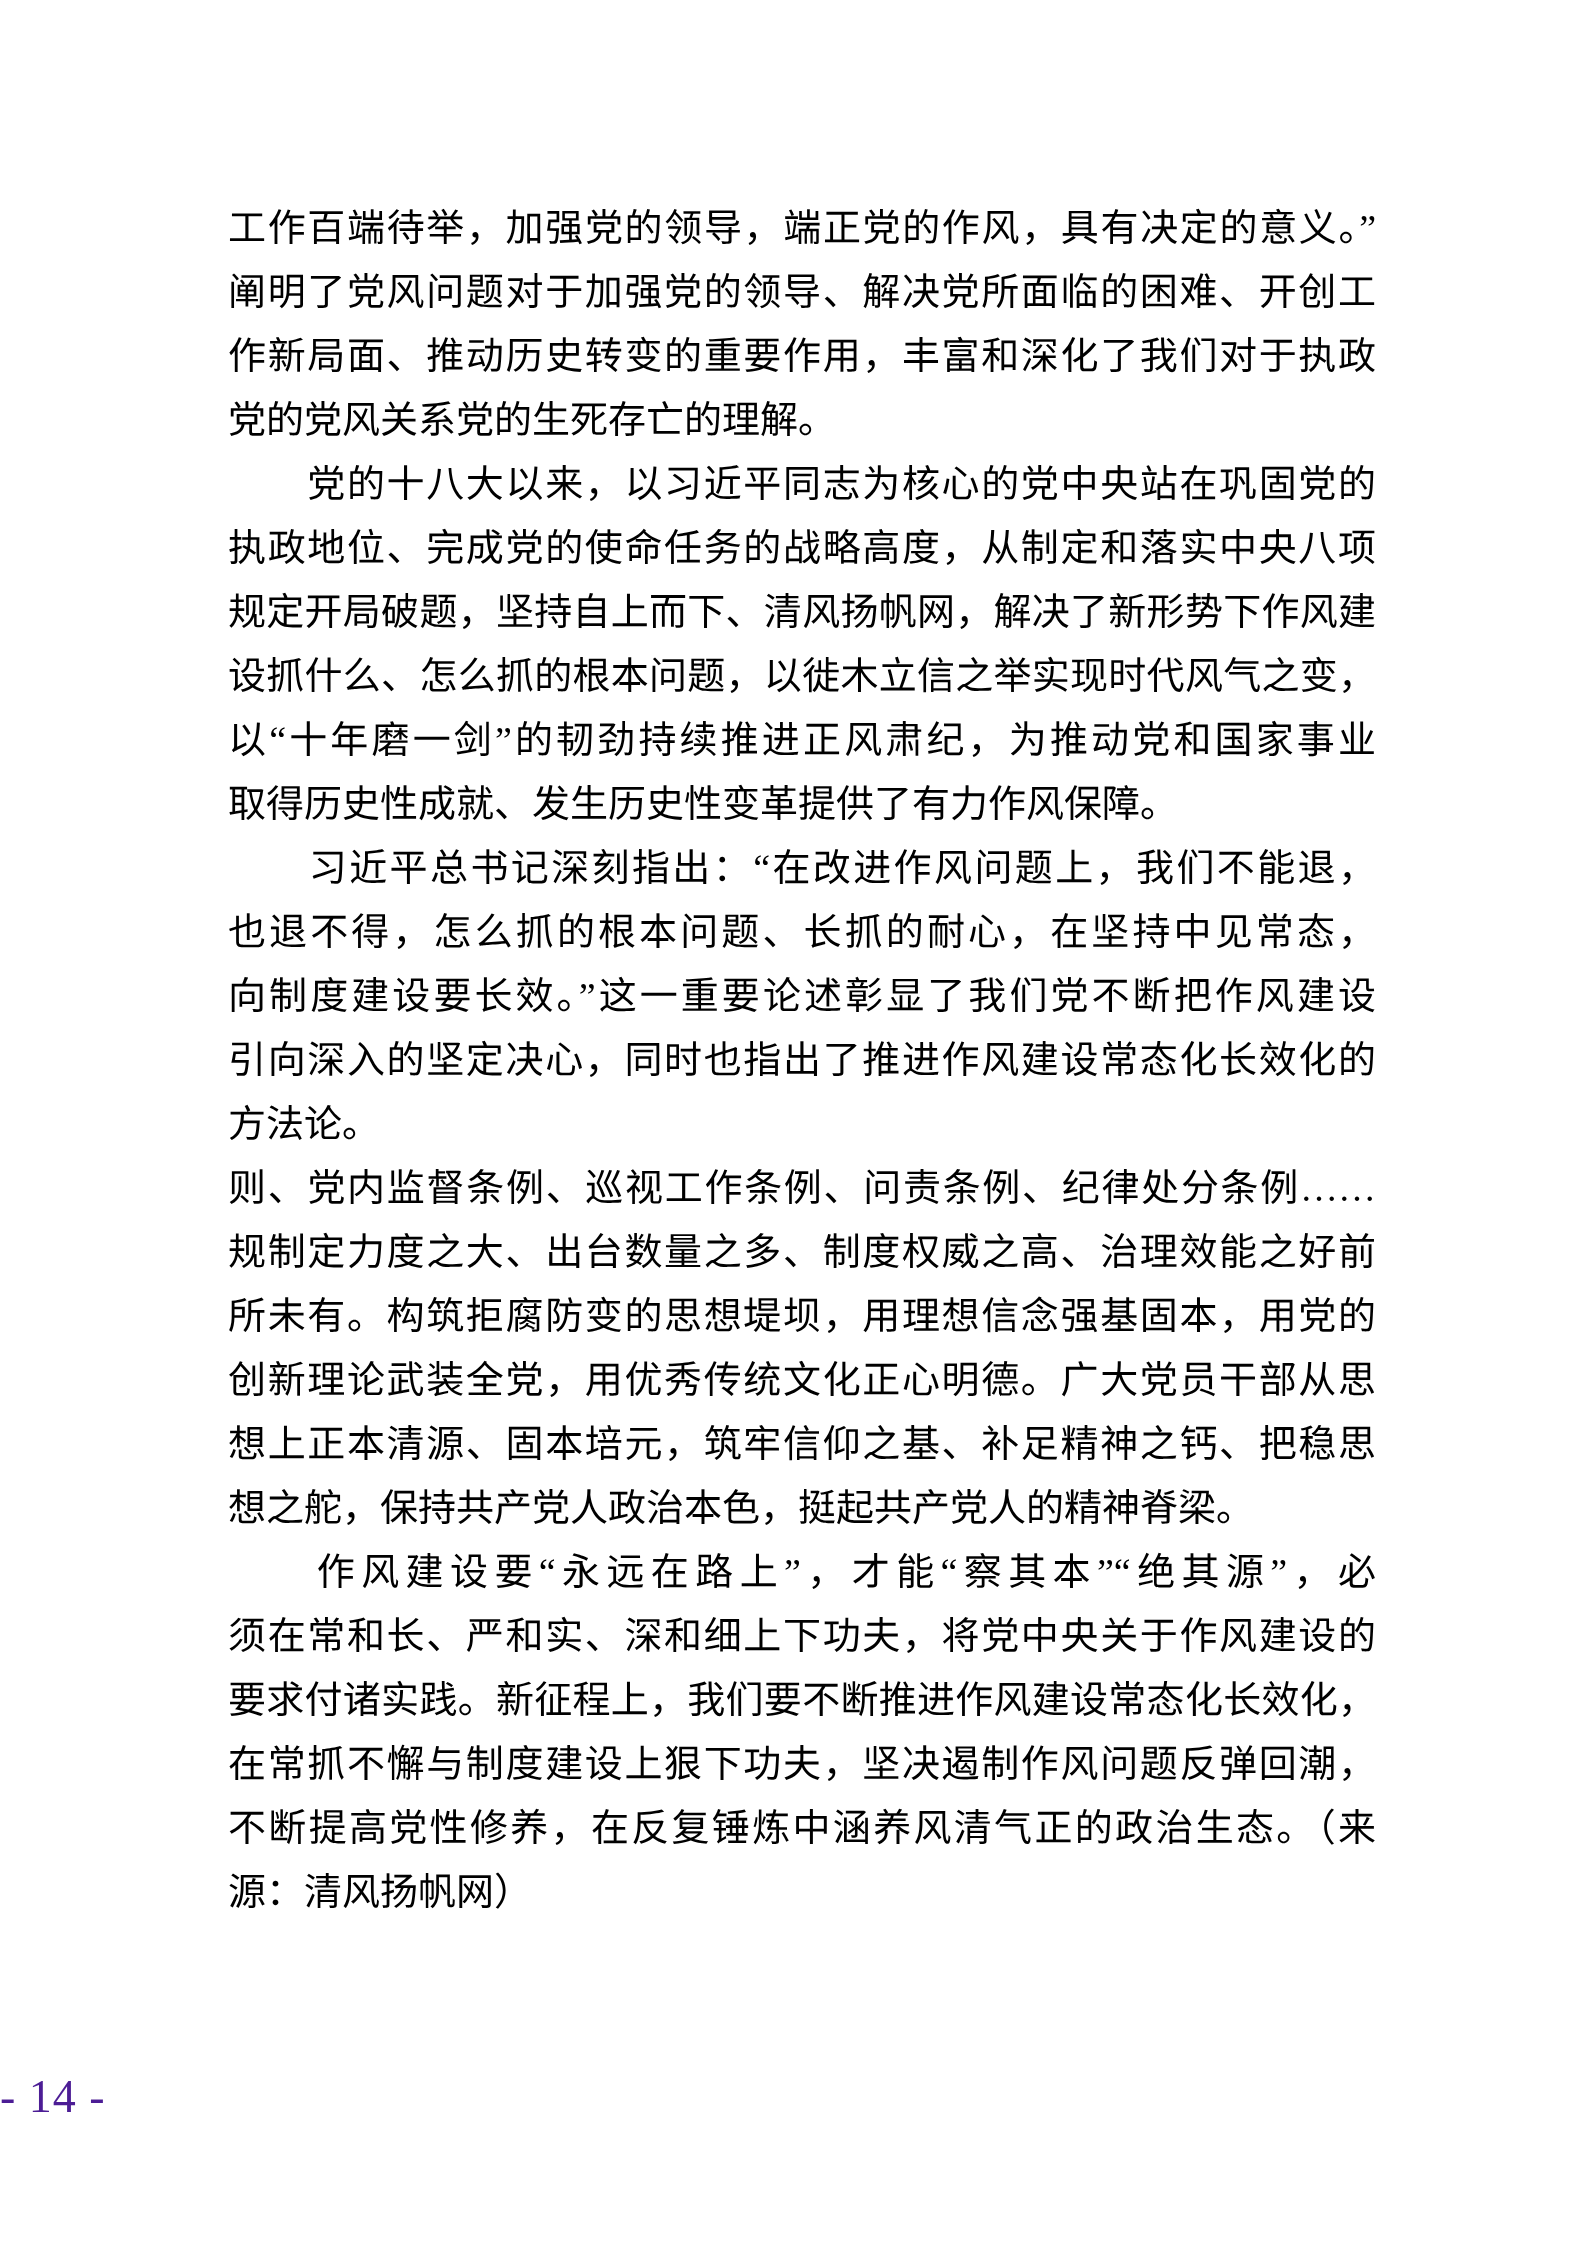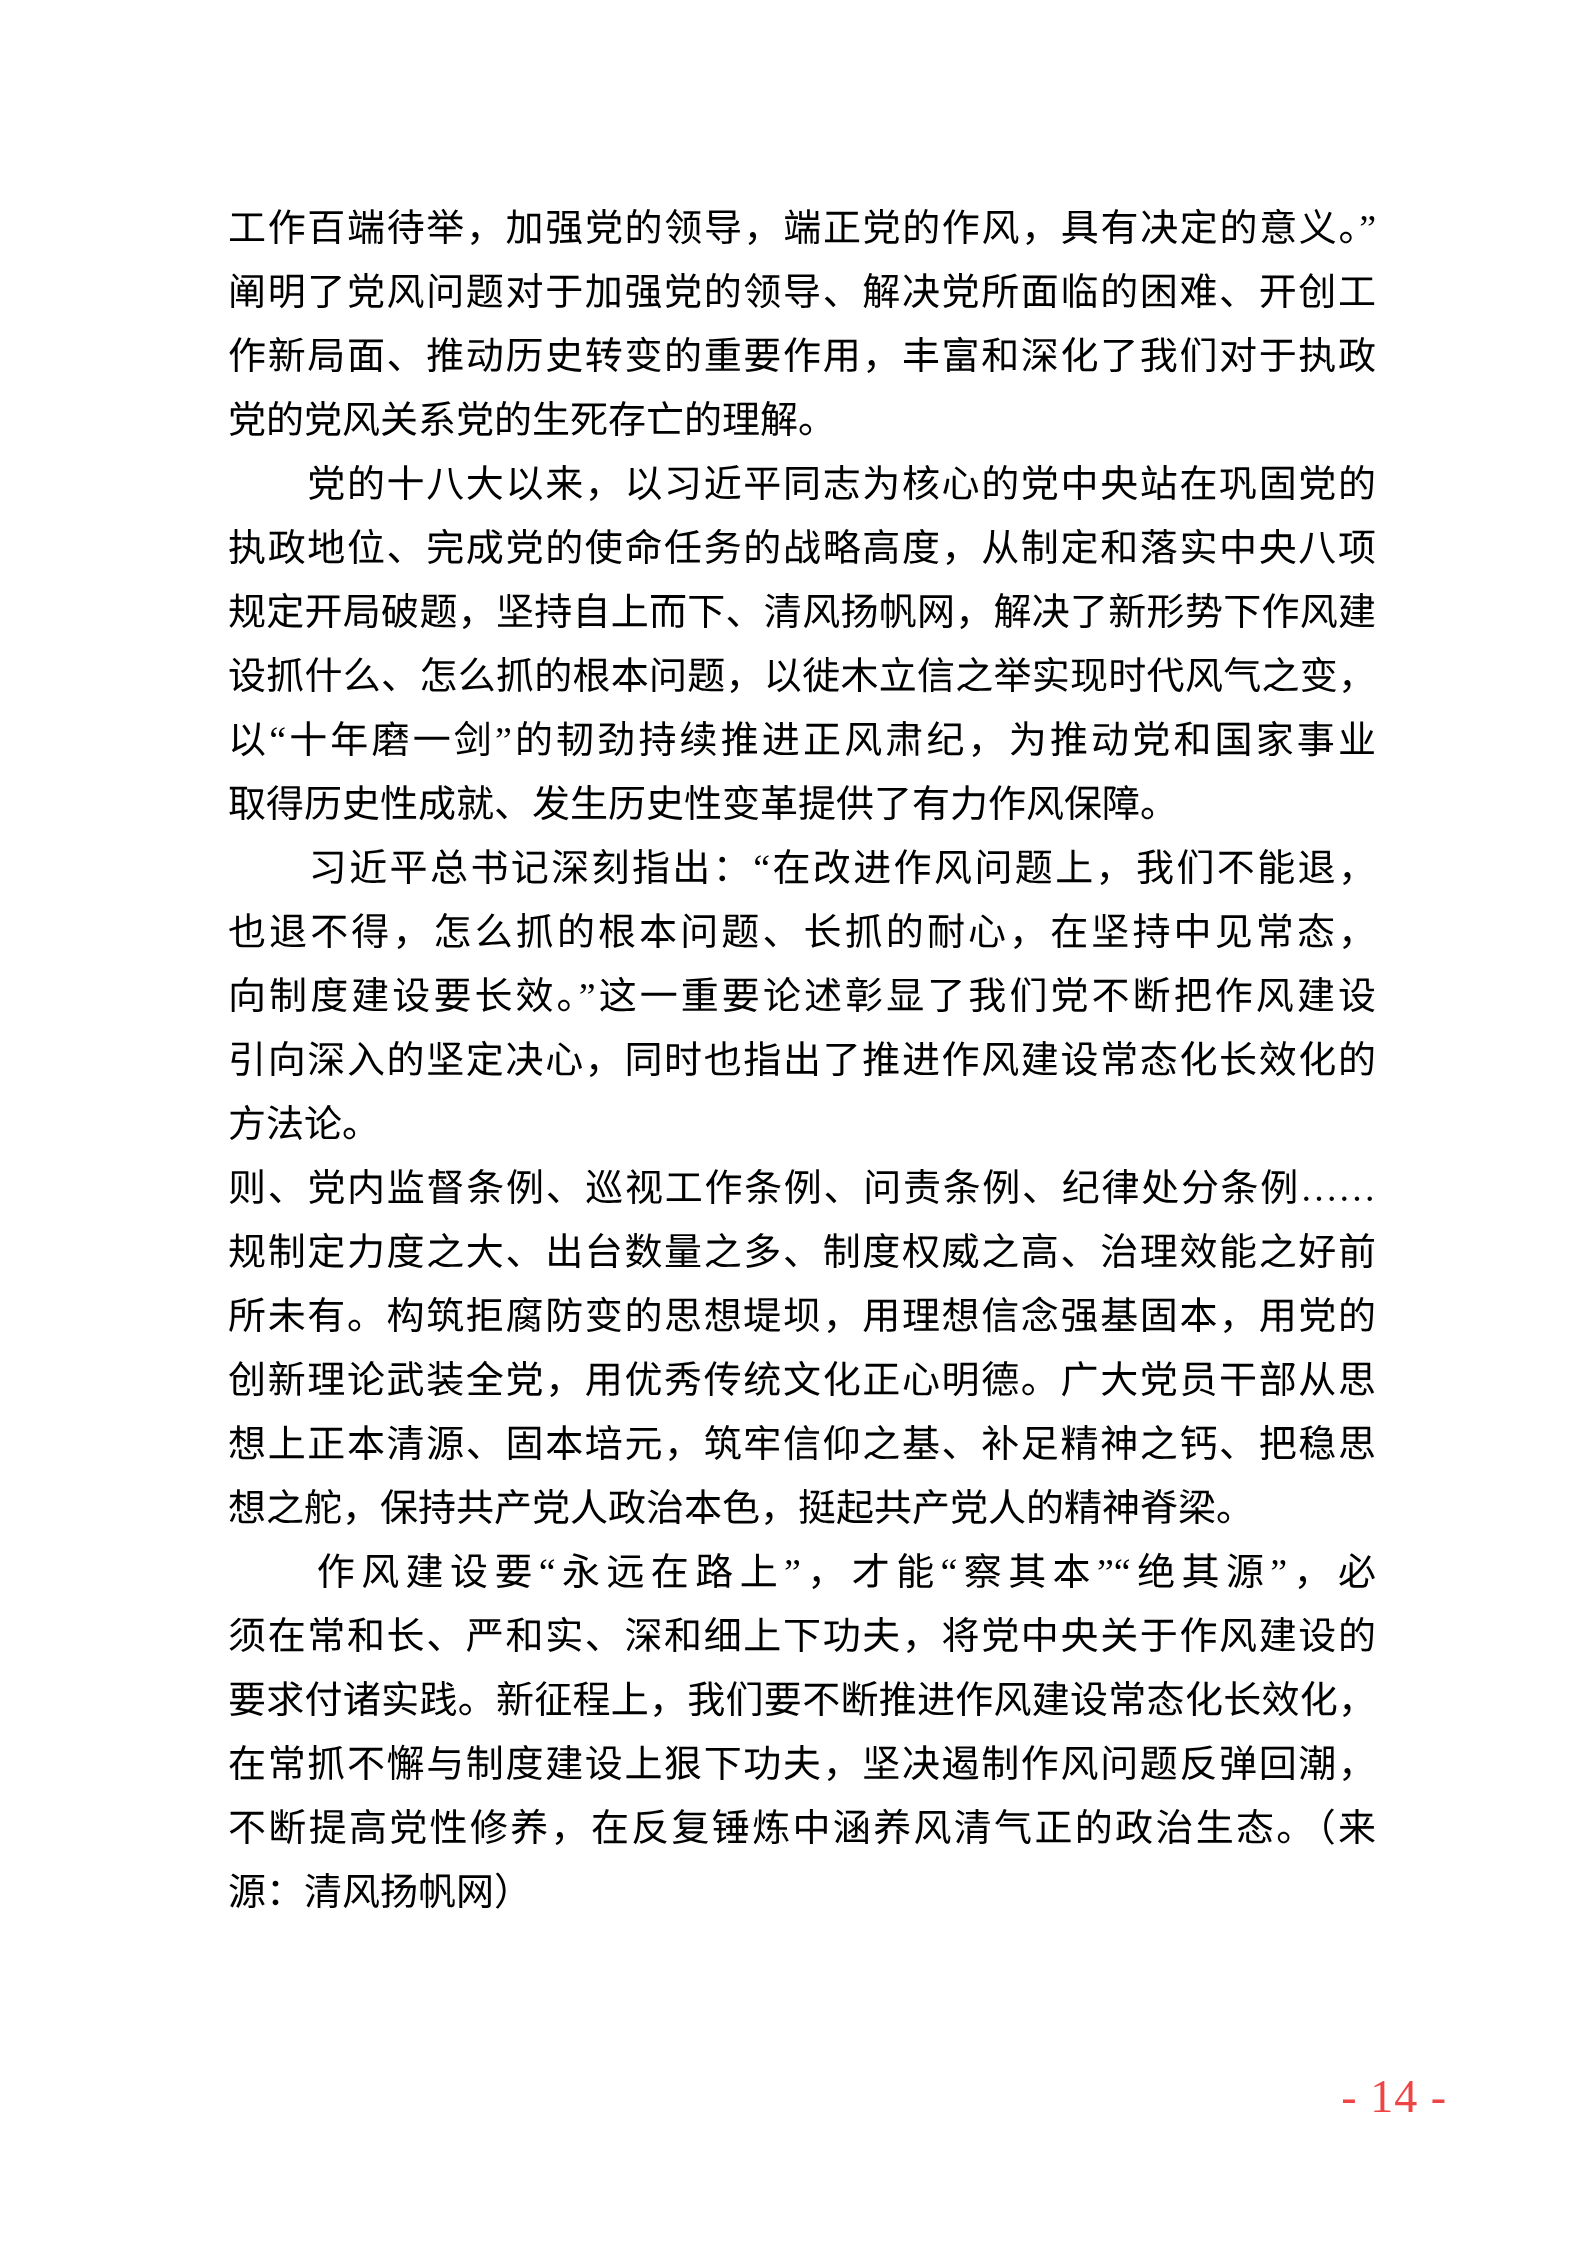--- a/index.html
+++ b/index.html
@@ -42,24 +42,24 @@
   }
   .line.para-end {
     text-align: center;
     text-align-last: left;
   }
   .footer {
     position: absolute;
     left: 0;
     top: 2072px;
     width: 1447px;
-    text-align: right;
+    text-align: left;
     font-size: 46px;
     line-height: 50px;
-    color: #ef4444;
+    color: #4c1d95;
     letter-spacing: 1px;
   }
 </style>
 </head>
 <body>
 
 <div class="page">
   <div class="textblock">
       <div class="line">工作百端待举，加强党的领导，端正党的作风，具有决定的意义。”</div>
       <div class="line">阐明了党风问题对于加强党的领导、解决党所面临的困难、开创工</div>

